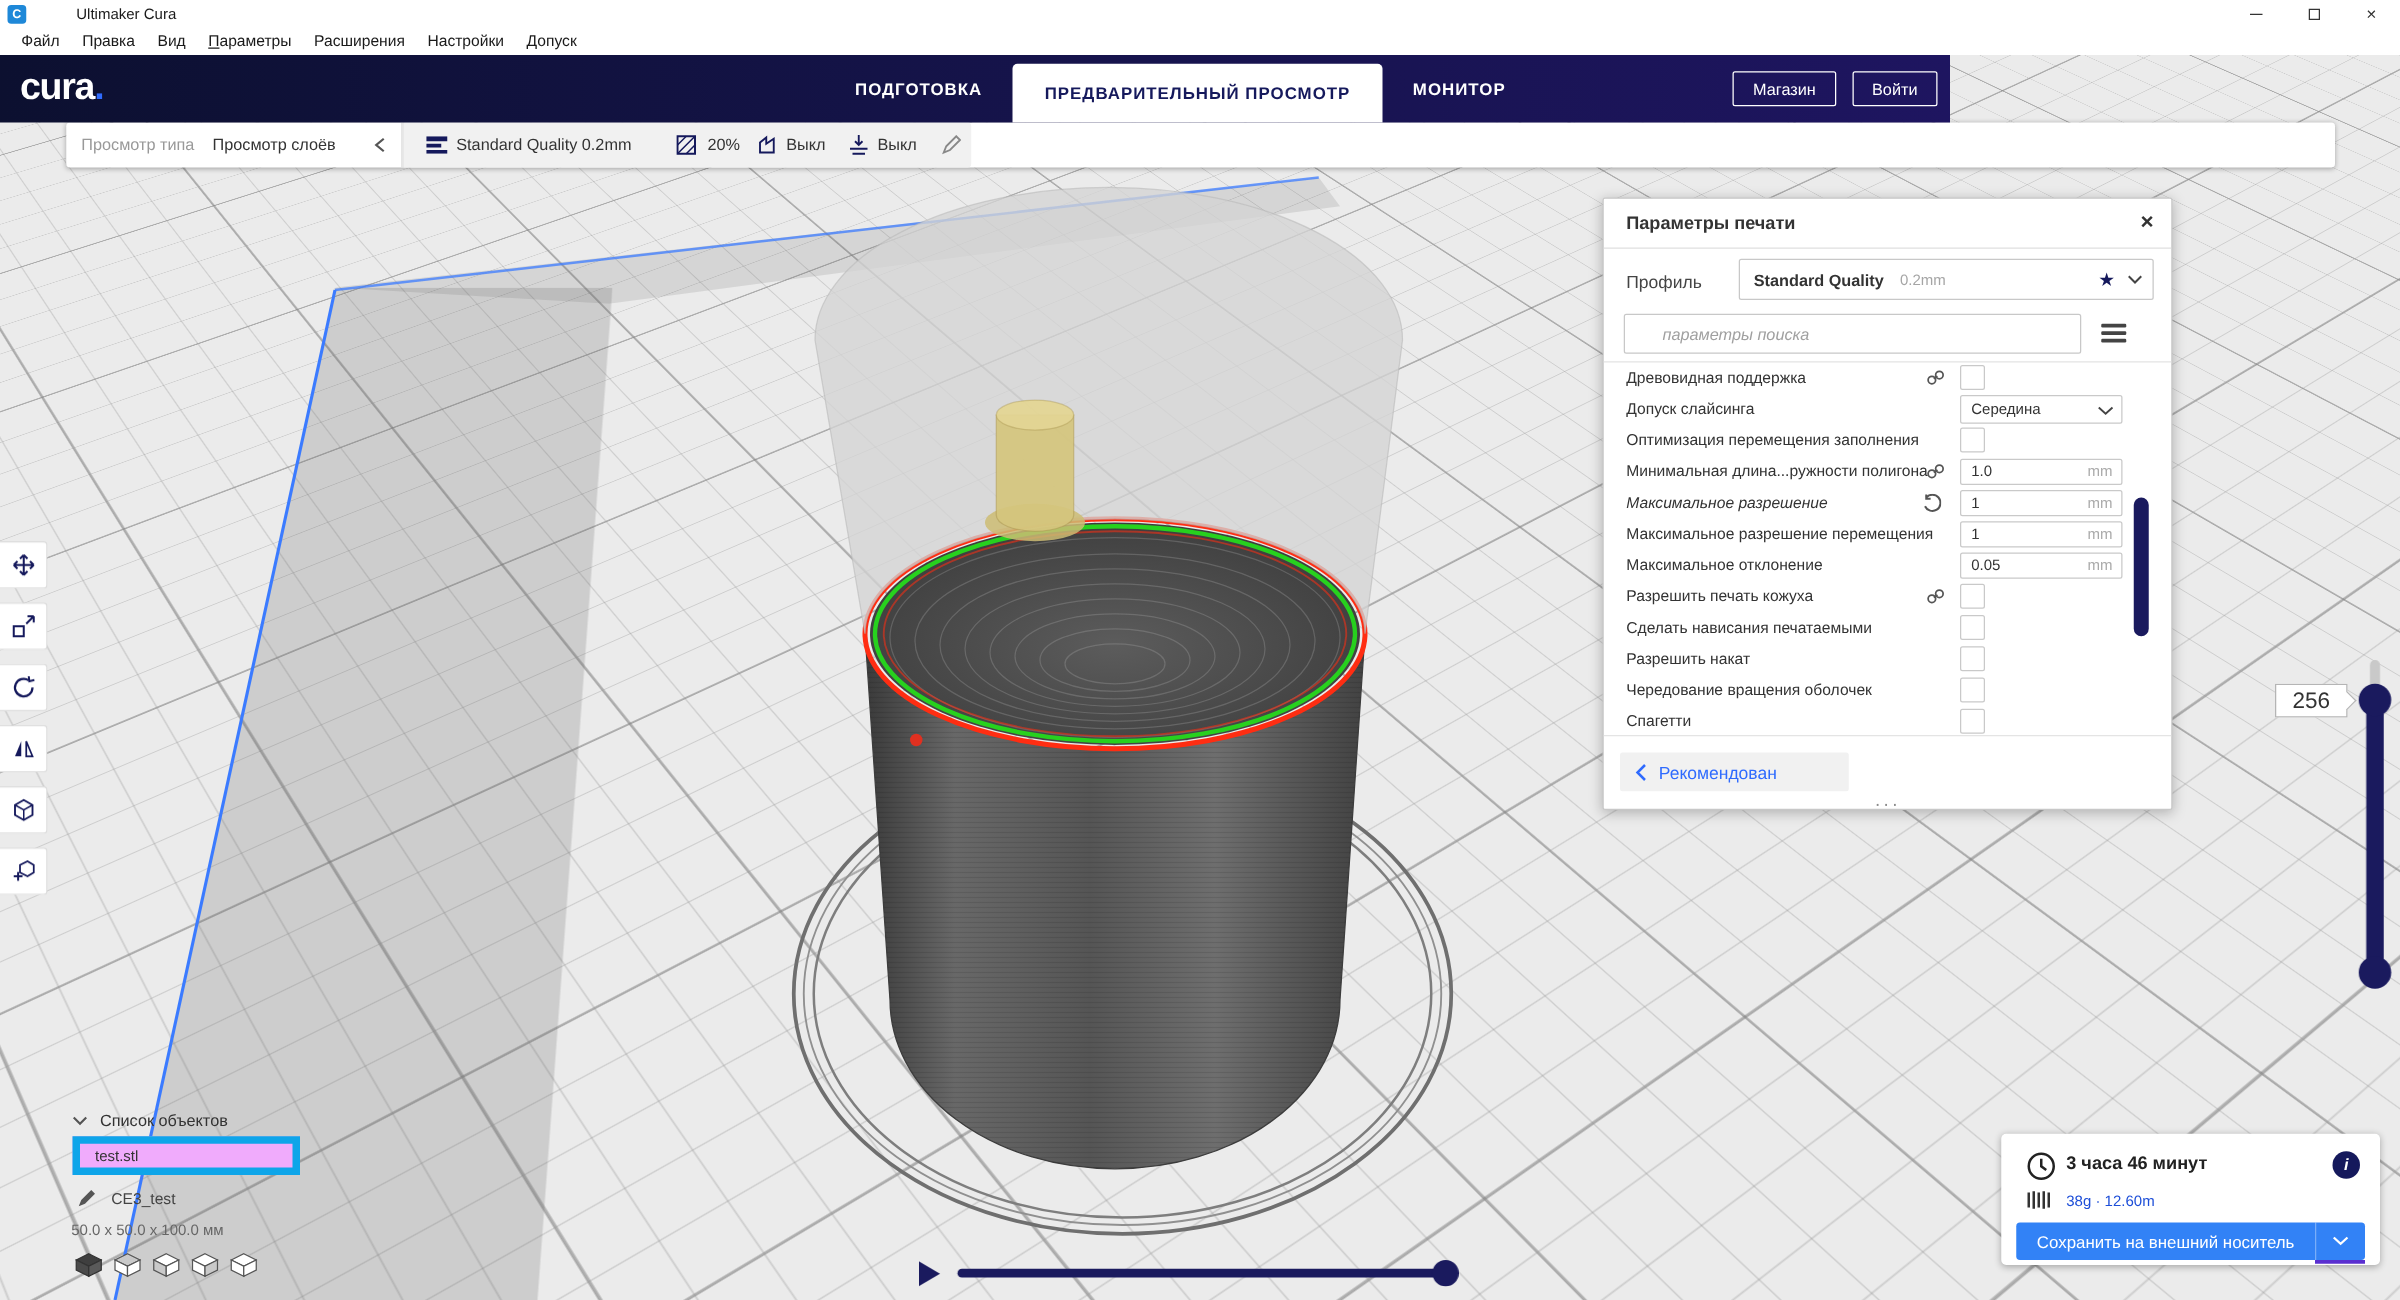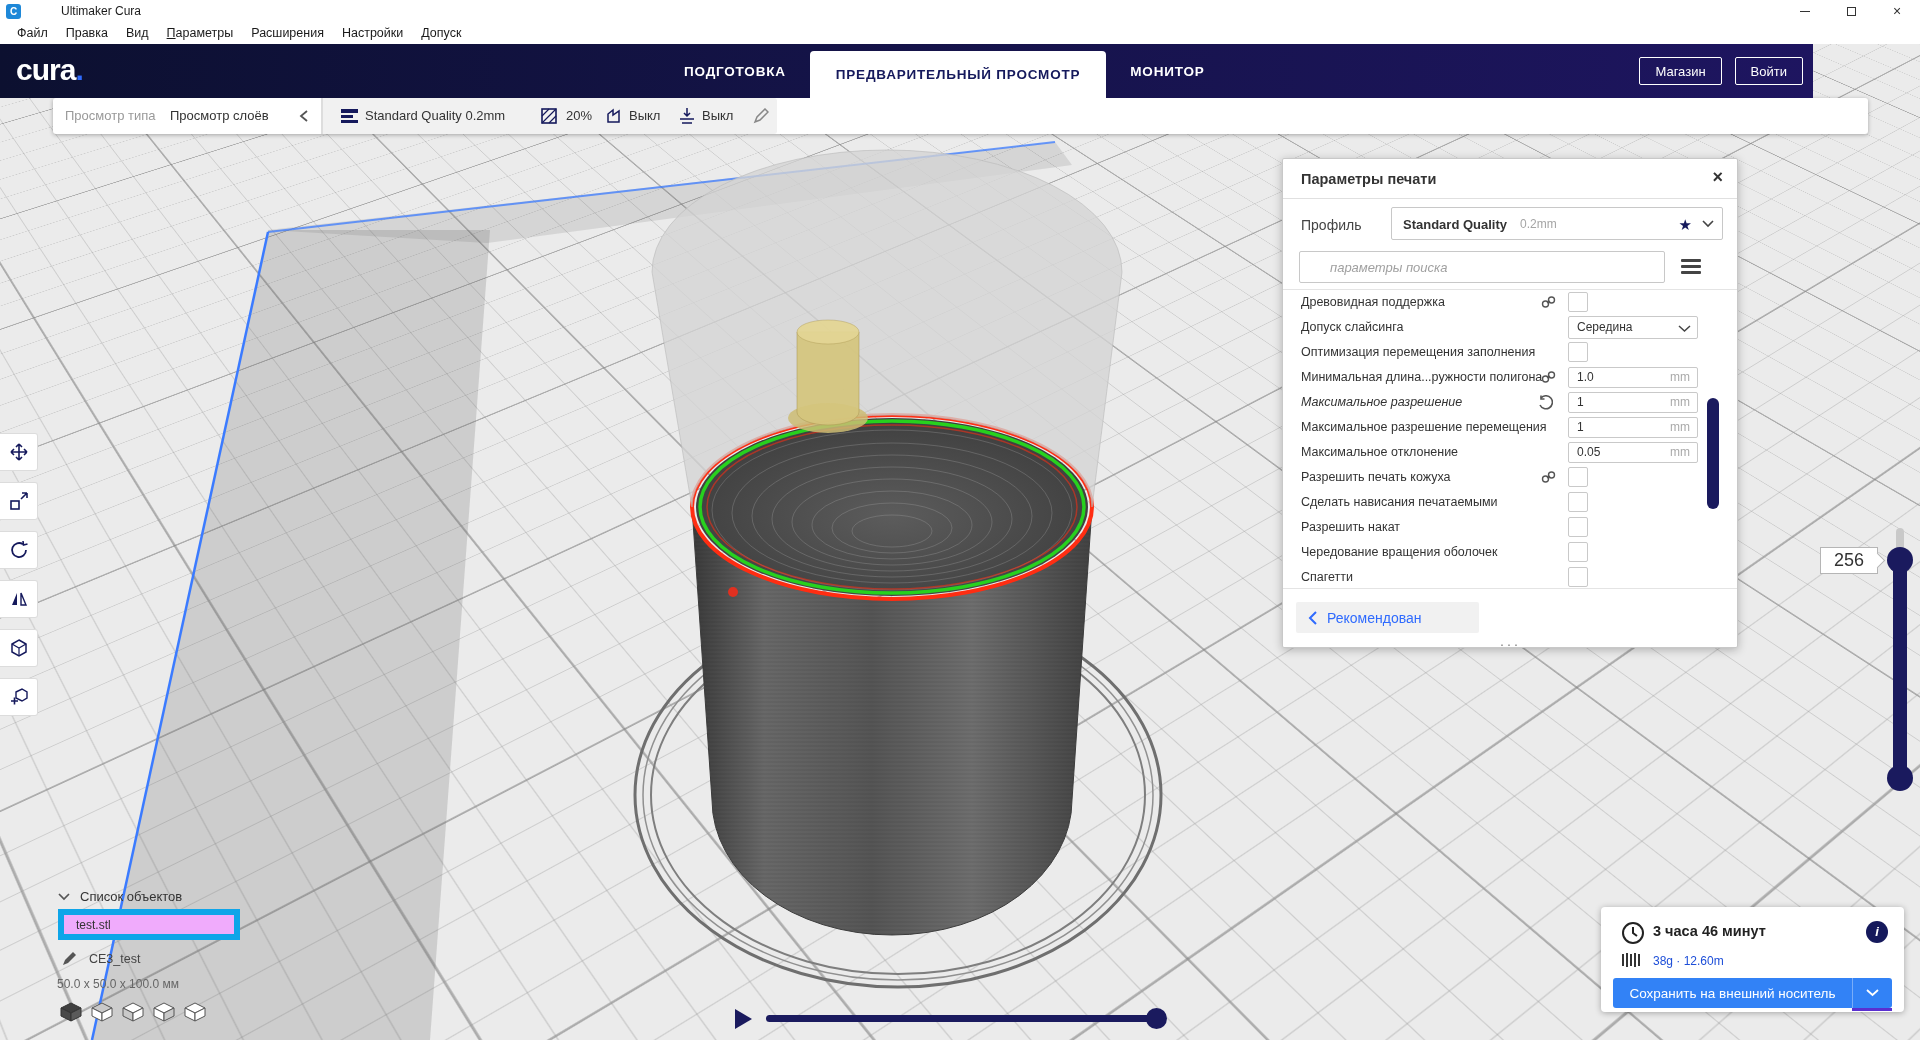--- a/index.html
+++ b/index.html
@@ -17,21 +17,21 @@
   .glyph-max{width:9px;height:9px;border:1px solid #333;}
   .glyph-cls{font-size:14px;color:#333;line-height:1;}
 
   
   .menubar{position:absolute;left:0;top:22px;width:1920px;height:22px;background:#ffffff;z-index:40;
     display:flex;align-items:center;padding-left:8px;}
   .menu-item{font-size:12.5px;color:#1a1a1a;padding:0 9px;height:22px;line-height:22px;display:inline-block;}
   .menu-item.accel::first-letter{text-decoration:underline;}
 
   
-  .navbar{position:absolute;left:0;top:44px;width:1813px;height:54px;z-index:40;
+  .navbar{position:absolute;left:0;top:44px;width:1560px;height:54px;z-index:40;
     background:linear-gradient(90deg,#0c1030 0%,#141347 45%,#1e1560 100%);}
   .logo{position:absolute;left:16px;top:9px;font-size:30px;font-weight:bold;color:#fff;letter-spacing:-1px;}
   .logo .dot{color:#2f6bfe;}
   .tabs{position:absolute;left:660px;top:0;height:54px;display:flex;align-items:center;}
   .tab{font-size:13.5px;font-weight:bold;letter-spacing:.8px;color:#fff;padding:12px 24px;height:54px;
     display:flex;align-items:center;}
   .tab.active{background:#fff;color:#15195c;height:47px;margin-top:7px;border-radius:4px 4px 0 0;padding:0 26px;}
   .nav-buttons{position:absolute;right:10px;top:13px;display:flex;gap:13px;}
   .nav-btn{height:28px;padding:0 15px;border:1px solid #fff;border-radius:2px;color:#fff;font-size:13px;
     display:flex;align-items:center;background:transparent;}

